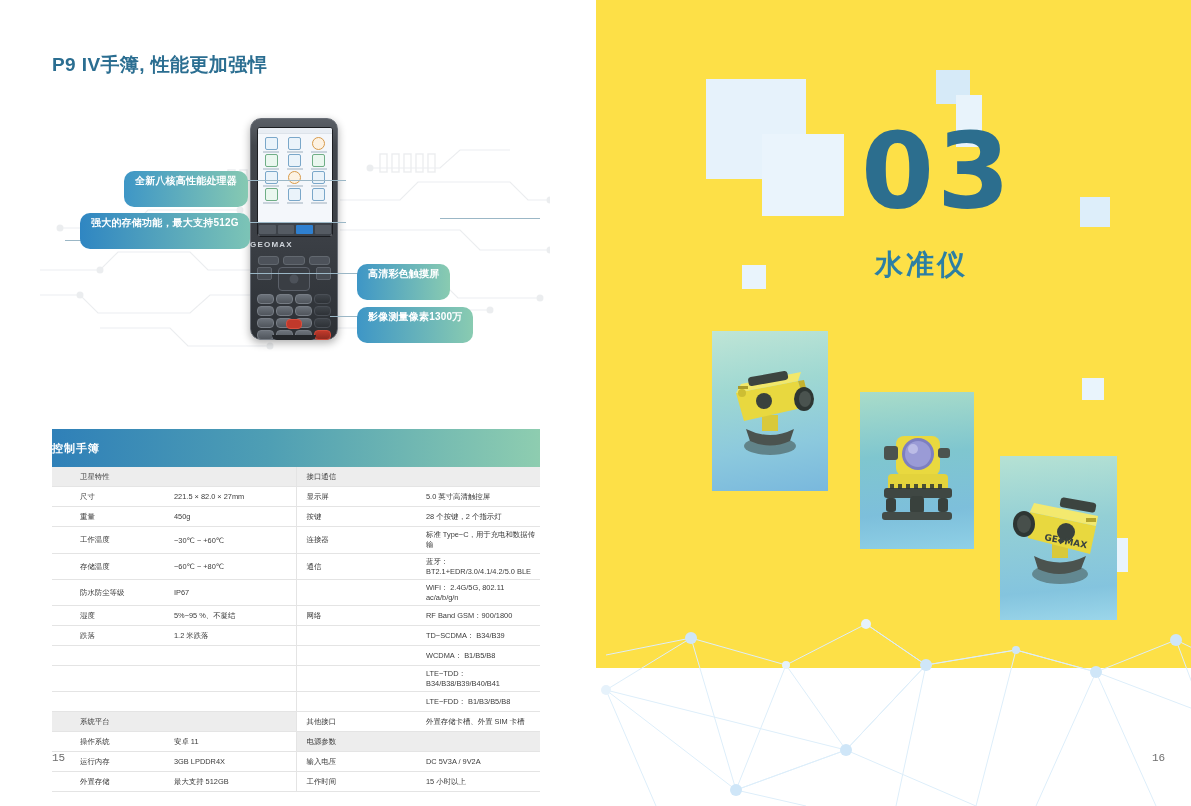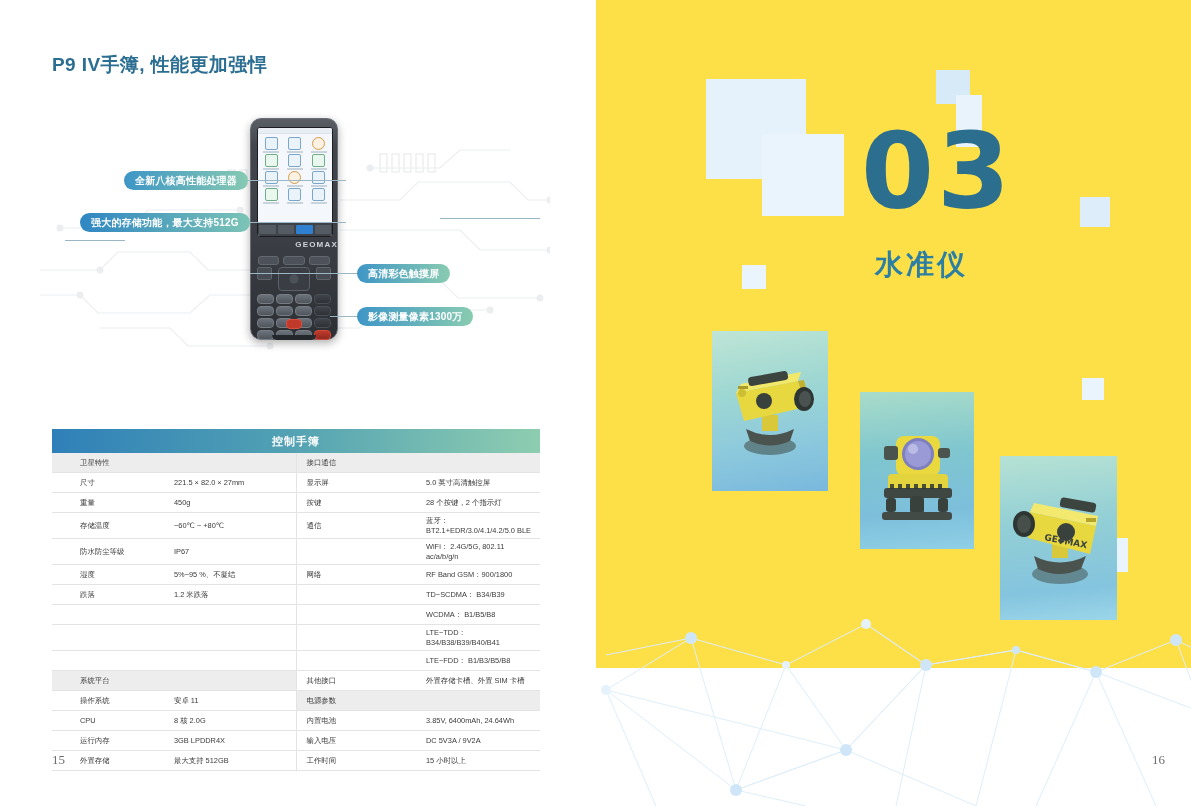--- a/index.html
+++ b/index.html
@@ -42,21 +42,21 @@
   .app i{display:block;width:11px;height:11px;border:1px solid #7aa7c9;border-radius:2px;
     background:#eaf3fa;}
   .app i.r{border-radius:50%;border-color:#d79a4a;background:#fdf2e2;}
   .app i.g{border-color:#6fae86;background:#eaf7ef;}
   .app s{display:block;width:16px;height:2px;background:#c9d3dc;text-decoration:none;}
   .dev-tabbar{position:absolute;bottom:0;left:0;right:0;height:13px;background:#3e434a;
     display:flex;}
   .dev-tabbar span{flex:1;margin:2px 1px;height:9px;background:#555b63;border-radius:1px;}
   .dev-tabbar span.active{background:#2f80d0;}
   .dev-brand{
-    position:absolute;left:0;right:0;top:122px;text-align:right;
+    position:absolute;left:0;right:0;top:122px;text-align:left;
     color:#cfd4da;font-size:8px;font-weight:bold;letter-spacing:1.2px;
   }
   .dev-softrow{position:absolute;left:8px;right:8px;top:138px;display:flex;gap:4px;}
   .dev-softrow b{flex:1;height:7px;background:#4d525a;border-radius:3px;border:1px solid #62686f;}
   .dev-nav{position:absolute;left:50%;top:149px;transform:translateX(-50%);
     width:30px;height:22px;border-radius:4px;background:#3a3e44;border:1px solid #5c616a;}
   .dev-nav:after{content:"";position:absolute;left:50%;top:50%;transform:translate(-50%,-50%);
     width:9px;height:9px;border-radius:50%;background:#4d525a;}
   .dev-side{position:absolute;width:13px;height:11px;top:149px;border-radius:2px;
     background:#474c53;border:1px solid #5f646c;}
@@ -67,21 +67,21 @@
     background:linear-gradient(180deg,#6c727a,#50555c);border:1px solid #777d85;}
   .keypad u.dark{background:linear-gradient(180deg,#3f444a,#2e3237);border-color:#4a4f56;}
   .keypad u.red{background:linear-gradient(180deg,#c0392b,#8e2a20);border-color:#d04a3a;}
   .dev-power{position:absolute;left:50%;bottom:11px;transform:translateX(-50%);
     width:14px;height:8px;border-radius:4px;background:#c0392b;border:1px solid #d8503f;}
   .dev-foot{position:absolute;left:22px;right:22px;bottom:0;height:5px;
     background:#24272b;border-radius:0 0 8px 8px;}
 
   
   .callout{
-    position:absolute;height:19px;line-height:19px;border-radius:10px;
+    position:absolute;height:36px;line-height:19px;border-radius:10px;
     color:#fff;font-size:10px;font-weight:bold;text-align:center;white-space:nowrap;
     padding:0 11px;letter-spacing:.2px;
   }
   .callout.c1{left:124px;top:171px;background:linear-gradient(90deg,#3e96c6,#86c9b2);}
   .callout.c2{left:80px;top:213px;background:linear-gradient(90deg,#2f86c2,#7cc4b6);}
   .callout.c3{left:357px;top:264px;background:linear-gradient(90deg,#3e96c6,#89cbb1);}
   .callout.c4{left:357px;top:307px;background:linear-gradient(90deg,#3e96c6,#89cbb1);}
   .lead{position:absolute;height:1px;background:#9bb7c6;}
 
   
@@ -89,22 +89,22 @@
     position:absolute;left:52px;top:429px;width:488px;
     border-collapse:collapse;font-size:7.4px;color:#3a3a3a;
     table-layout:fixed;
   }
   .spec-table td{
     border-bottom:1px solid #e4e4e4;
     padding:3px 4px 3px 0;height:13px;vertical-align:middle;
   }
   .spec-table .thead td{
     background:linear-gradient(90deg,#2f80b8 0%,#4f9fb4 45%,#8ecdb0 100%);
-    color:#ffffff;font-size:11px;font-weight:bold;text-align:center;
-    height:18px;padding:3px 0;border:none;letter-spacing:1px;
+    color:#ffffff;font-size:11px;font-weight:bold;
+    height:18px;padding:10px 0;border:none;letter-spacing:1px;
   }
   .c-k1{width:118px;padding-left:28px !important;}
   .c-v1{width:126px;}
   .c-k2{width:94px;padding-left:10px !important;}
   .c-v2{width:150px;padding-left:8px !important;margin-left:32px;}
   .sec td{background:#ededed;color:#444;}
   .vline{border-left:1px solid #e4e4e4;}
 
   
   .right-page{position:absolute;left:596px;top:0;width:621px;height:668px;background:#fde047;}
@@ -121,21 +121,21 @@
 
   .photo{position:absolute;overflow:hidden;}
   .photo .bg{position:absolute;inset:0;}
   .p1{left:686px;top:331px;width:116px;height:160px;}
   .p1 .bg{background:linear-gradient(170deg,#bfe5d6 0%,#9fd8d2 35%,#8cc9dd 70%,#79b8dd 100%);}
   .p2{left:834px;top:392px;width:114px;height:157px;}
   .p2 .bg{background:linear-gradient(175deg,#a9dcc9 0%,#7fc6cf 40%,#7dbfdb 75%,#8fd0e6 100%);}
   .p3{left:974px;top:456px;width:117px;height:164px;}
   .p3 .bg{background:linear-gradient(175deg,#b6e2d4 0%,#93cfd5 40%,#84c4de 80%,#9bd6ea 100%);}
 
-  .pgnum{position:absolute;font-size:13px;color:#6d6d6d;font-family:Liberation Serif, serif;}
+  .pgnum{position:absolute;font-size:11px;color:#6d6d6d;font-family:Liberation Mono, monospace;}
   .pg-l{left:52px;top:752px;}
 </style>
 </head>
 <body>
 
 <div class="right-page">
 
   <div class="sq" style="left:110px;top:79px;width:100px;height:100px;background:#e6f2fb;"></div>
   <div class="sq" style="left:166px;top:134px;width:82px;height:82px;background:#eaf4fc;"></div>
   <div class="sq" style="left:340px;top:70px;width:34px;height:34px;background:#d6eaf8;"></div>
@@ -406,20 +406,26 @@
         <td class="c-k2 vline">显示屏</td>
         <td class="c-v2">5.0 英寸高清触控屏</td>
       </tr>
       <tr>
         <td class="c-k1">重量</td>
         <td class="c-v1">450g</td>
         <td class="c-k2 vline">按键</td>
         <td class="c-v2">28 个按键，2 个指示灯</td>
       </tr>
       <tr>
+        <td class="c-k1">工作温度</td>
+        <td class="c-v1">−30℃ ~ +60℃</td>
+        <td class="c-k2 vline">连接器</td>
+        <td class="c-v2">标准 Type−C，用于充电和数据传输</td>
+      </tr>
+      <tr>
         <td class="c-k1">存储温度</td>
         <td class="c-v1">−60℃ ~ +80℃</td>
         <td class="c-k2 vline">通信</td>
         <td class="c-v2">蓝牙： BT2.1+EDR/3.0/4.1/4.2/5.0 BLE</td>
       </tr>
       <tr>
         <td class="c-k1">防水防尘等级</td>
         <td class="c-v1">IP67</td>
         <td class="c-k2 vline"></td>
         <td class="c-v2">WiFi： 2.4G/5G, 802.11 ac/a/b/g/n</td>
@@ -461,26 +467,20 @@
         <td class="c-k2 vline">其他接口</td>
         <td class="c-v2">外置存储卡槽、外置 SIM 卡槽</td>
       </tr>
       <tr>
         <td class="c-k1">操作系统</td>
         <td class="c-v1">安卓 11</td>
         <td class="c-k2 vline" style="background:#ededed;">电源参数</td>
         <td class="c-v2" style="background:#ededed;"></td>
       </tr>
       <tr>
-        <td class="c-k1">CPU</td>
-        <td class="c-v1">8 核 2.0G</td>
-        <td class="c-k2 vline">内置电池</td>
-        <td class="c-v2">3.85V, 6400mAh, 24.64Wh</td>
-      </tr>
-      <tr>
         <td class="c-k1">运行内存</td>
         <td class="c-v1">3GB LPDDR4X</td>
         <td class="c-k2 vline">输入电压</td>
         <td class="c-v2">DC 5V3A / 9V2A</td>
       </tr>
       <tr>
         <td class="c-k1">外置存储</td>
         <td class="c-v1">最大支持 512GB</td>
         <td class="c-k2 vline">工作时间</td>
         <td class="c-v2">15 小时以上</td>

